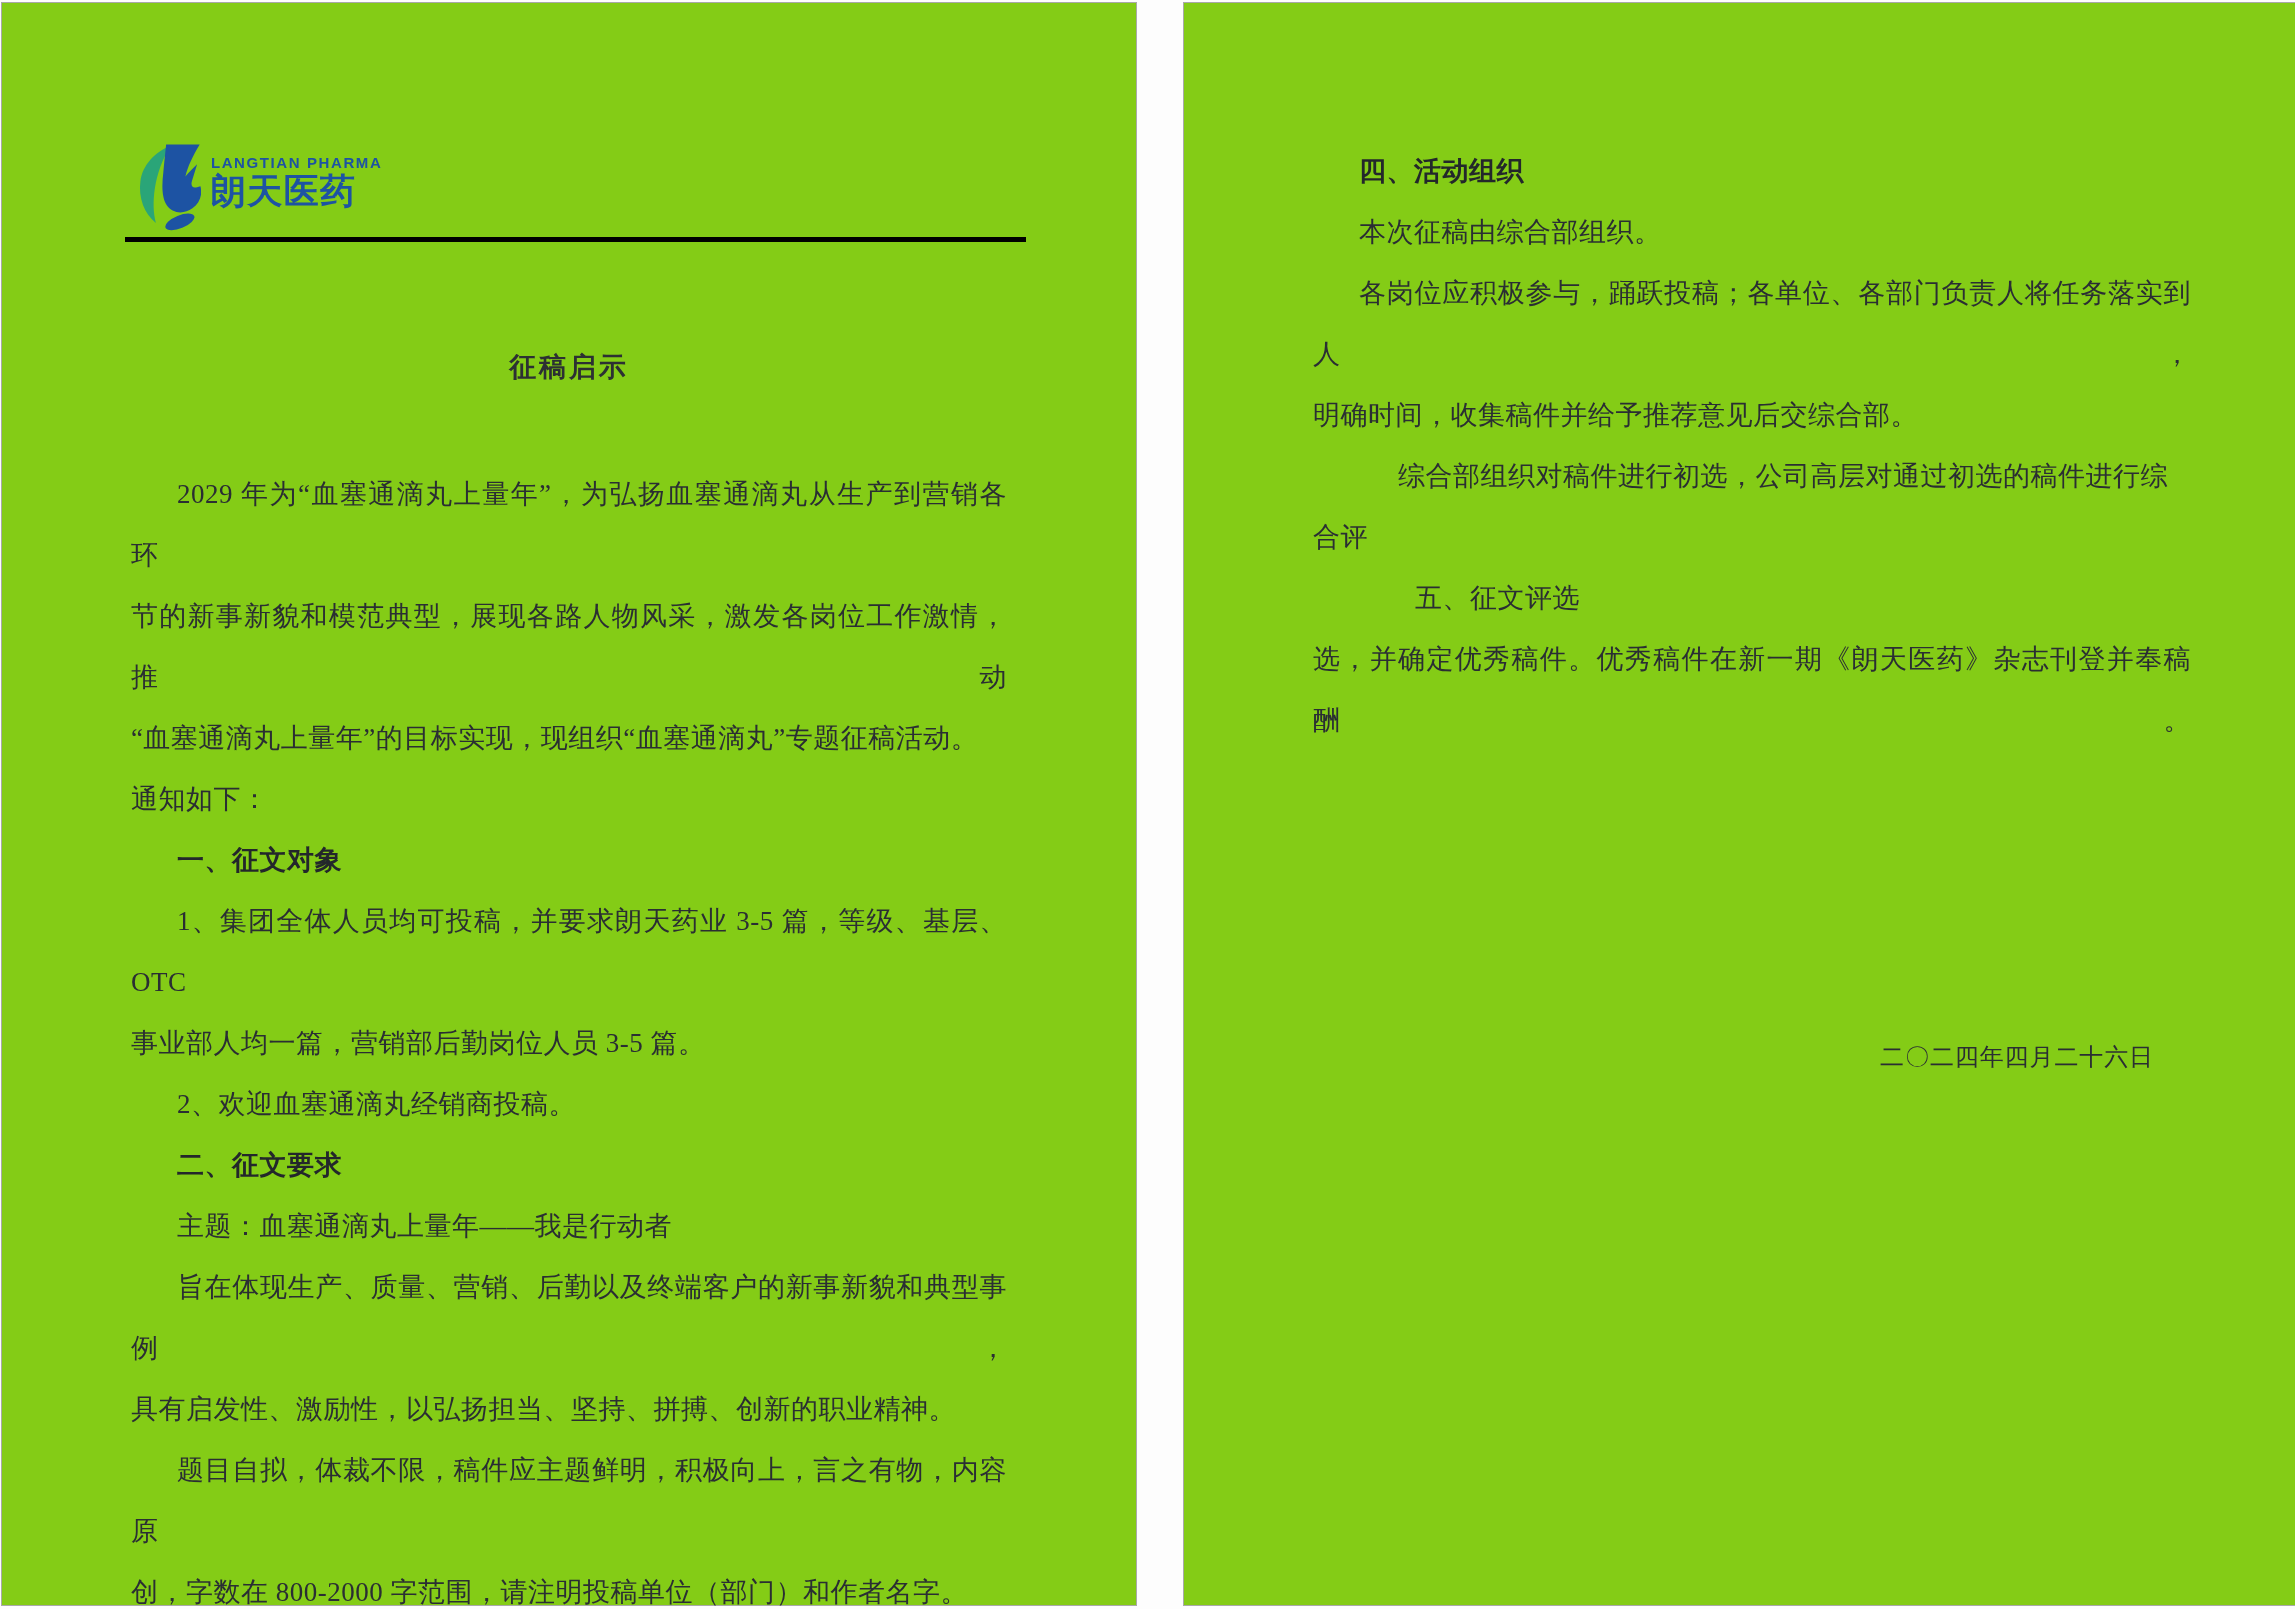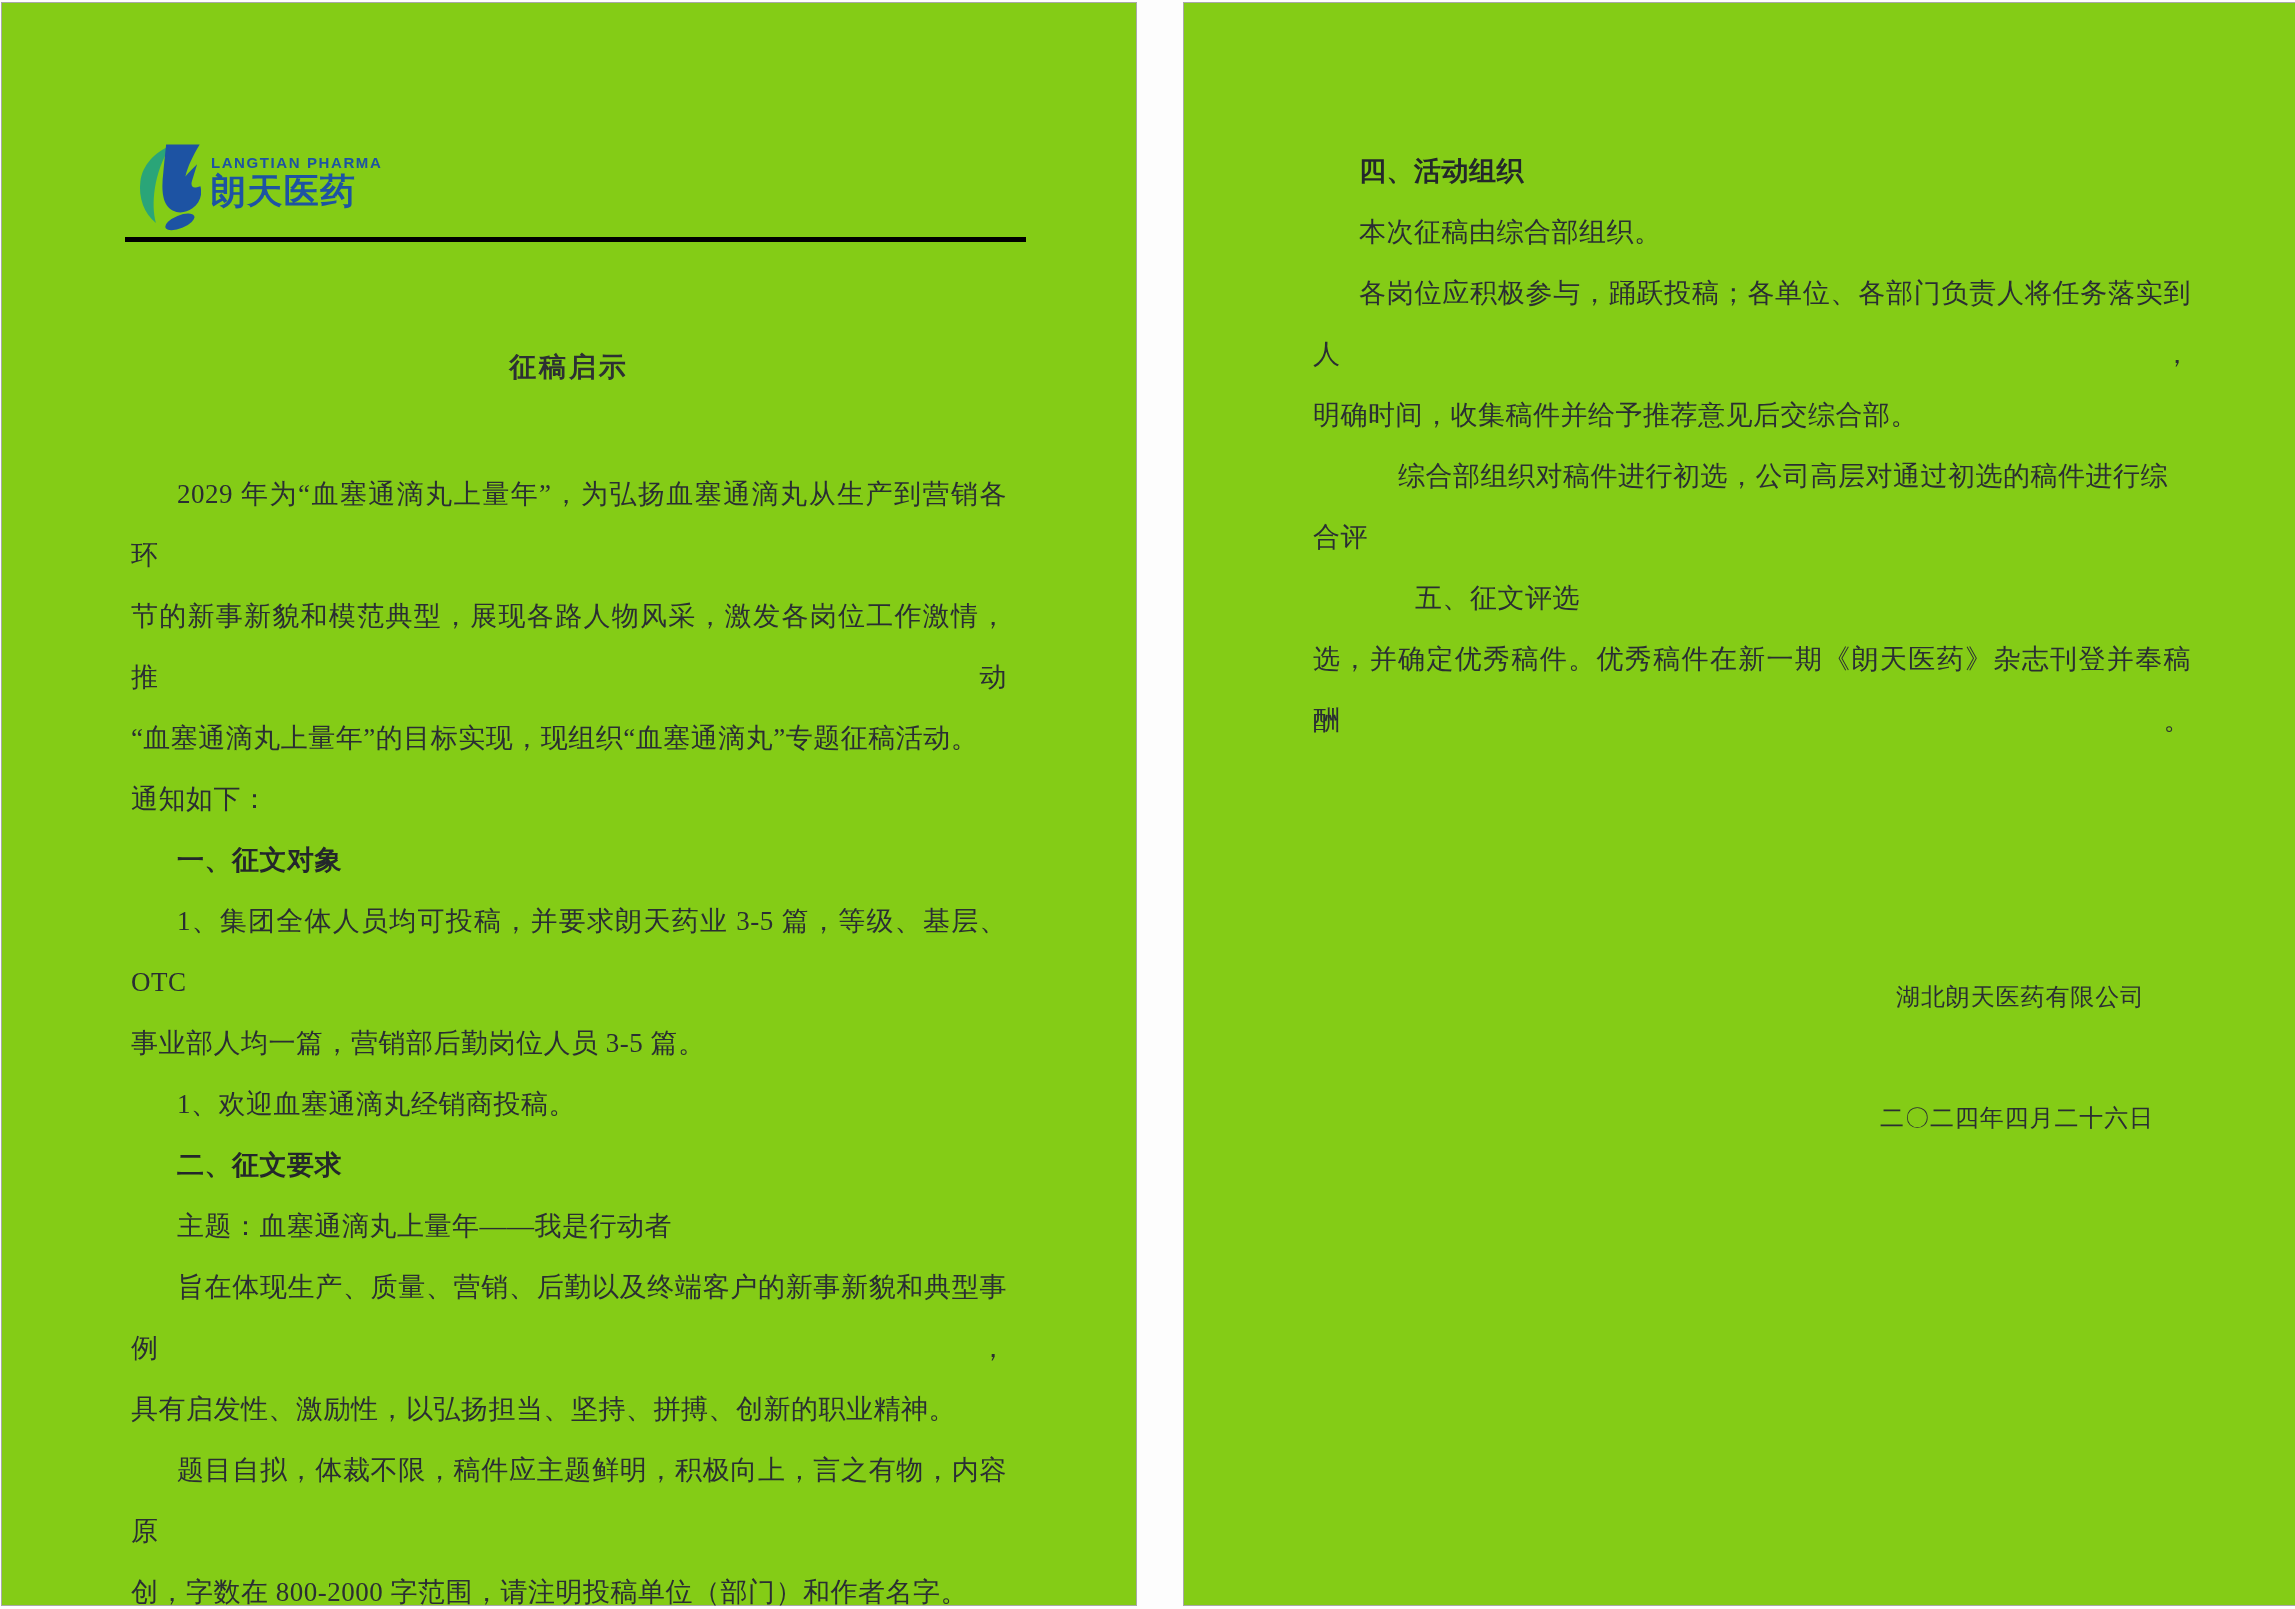--- a/index.html
+++ b/index.html
@@ -68,21 +68,21 @@
     <div class="doc-title">征稿启示</div>
 
     <div class="body1">
       <div class="ln i2 jf">2029 年为“血塞通滴丸上量年”，为弘扬血塞通滴丸从生产到营销各环</div>
       <div class="ln jf">节的新事新貌和模范典型，展现各路人物风采，激发各岗位工作激情，推动</div>
       <div class="ln">“血塞通滴丸上量年”的目标实现，现组织“血塞通滴丸”专题征稿活动。</div>
       <div class="ln">通知如下：</div>
       <div class="ln hd i2">一、征文对象</div>
       <div class="ln i2 jf">1、集团全体人员均可投稿，并要求朗天药业 3-5 篇，等级、基层、OTC</div>
       <div class="ln">事业部人均一篇，营销部后勤岗位人员 3-5 篇。</div>
-      <div class="ln i2">1、欢迎血塞通滴丸经销商投稿。</div>
+      <div class="ln i2">2、欢迎血塞通滴丸经销商投稿。</div>
       <div class="ln hd i2">二、征文要求</div>
       <div class="ln i2">主题：血塞通滴丸上量年——我是行动者</div>
       <div class="ln i2 jf">旨在体现生产、质量、营销、后勤以及终端客户的新事新貌和典型事例，</div>
       <div class="ln">具有启发性、激励性，以弘扬担当、坚持、拼搏、创新的职业精神。</div>
       <div class="ln i2 jf">题目自拟，体裁不限，稿件应主题鲜明，积极向上，言之有物，内容原</div>
       <div class="ln">创，字数在 800-2000 字范围，请注明投稿单位（部门）和作者名字。</div>
       <div class="ln hd i2">三、截止日期</div>
       <div class="ln i08">2024 年 5 月 26 日止。</div>
     </div>
   </div>
@@ -91,20 +91,19 @@
     <div class="body2">
       <div class="ln hd i2">四、活动组织</div>
       <div class="ln i2">本次征稿由综合部组织。</div>
       <div class="ln i2 jf">各岗位应积极参与，踊跃投稿；各单位、各部门负责人将任务落实到人，</div>
       <div class="ln">明确时间，收集稿件并给予推荐意见后交综合部。</div>
       <div class="ln i37">综合部组织对稿件进行初选，公司高层对通过初选的稿件进行综合评</div>
       <div class="ln i45">五、征文评选</div>
       <div class="ln jf">选，并确定优秀稿件。优秀稿件在新一期《朗天医药》杂志刊登并奉稿酬。</div>
 
       <div class="sp-sig"></div>
-      <div class="ln sig sig-company">湖北朗天医药有限公司</div>
       <div class="sp-date"></div>
       <div class="ln sig sig-date">二〇二四年四月二十六日</div>
     </div>
   </div>
 
 </div>
 
 
 </body></html>

